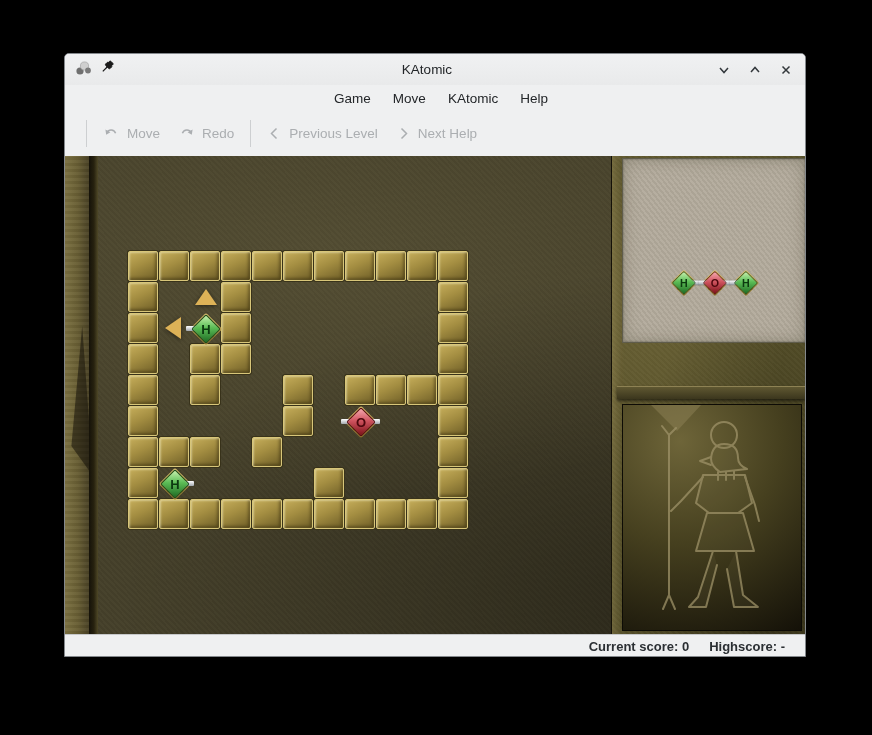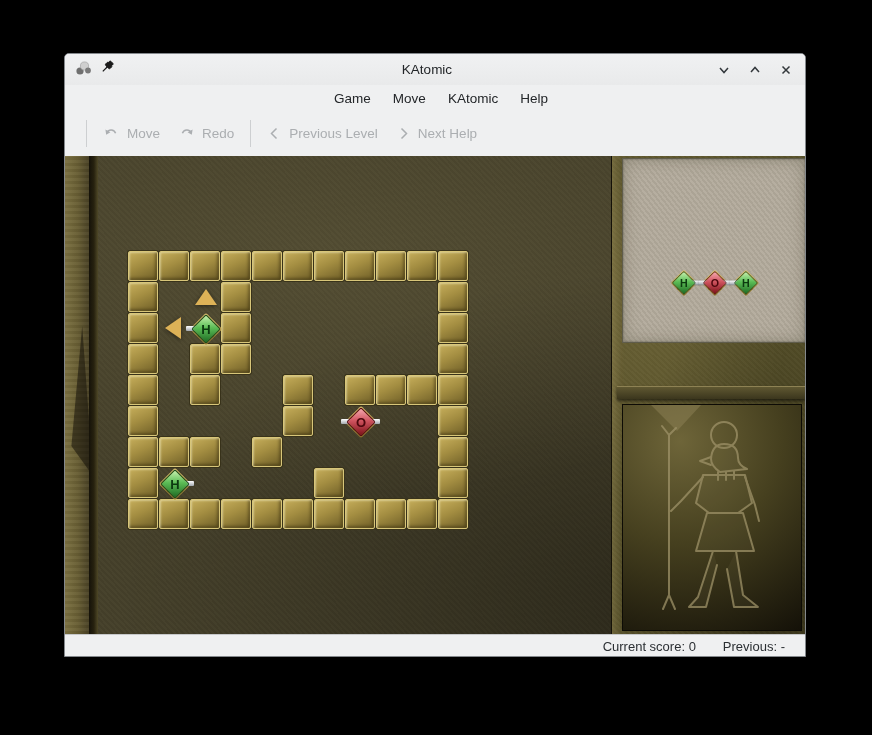--- a/index.html
+++ b/index.html
@@ -88,21 +88,21 @@
   .atom.O .sym{color:#4d070d;}
   .atom.small{transform:scale(0.82);}
   
   .tri{filter:drop-shadow(0 1px 2px rgba(0,0,0,.5));}
   .tri-up{width:0;height:0;margin:7px auto 0;border-left:11px solid transparent;border-right:11px solid transparent;border-bottom:16px solid #ddb257;}
   .tri-left{width:0;height:0;margin:4px 0 0 6px;border-top:11px solid transparent;border-bottom:11px solid transparent;border-right:16px solid #ddb257;}
   
   .statusbar{position:absolute;left:0;top:580px;width:740px;height:24px;background:#eff0f1;
     border-top:1px solid #c6c8ca;display:flex;align-items:center;font-size:13px;color:#2b2f33;box-sizing:border-box;padding:0 6px 0 5px;}
   .sb-left{display:flex;gap:14px;}
-  .sb-right{margin-left:auto;display:flex;gap:27px;padding-right:14px;}
+  .sb-right{margin-left:auto;display:flex;gap:20px;padding-right:14px;font-weight:bold;}
 </style>
 </head>
 <body>
 
 <div class="window">
 
   <div class="titlebar">
     <div class="title">KAtomic</div>
     <div class="tb-left">
       <span>
@@ -328,17 +328,17 @@
           <div class="diamond">
             <span class="sym">H</span>
           </div>
         </div>
       </div>
   </div>
 
   <div class="statusbar">
     <div class="sb-right">
       <span>Current score: 0</span>
-      <span>Previous: -</span>
+      <span>Highscore: -</span>
     </div>
   </div>
 
 </div>
 
 </body></html>

